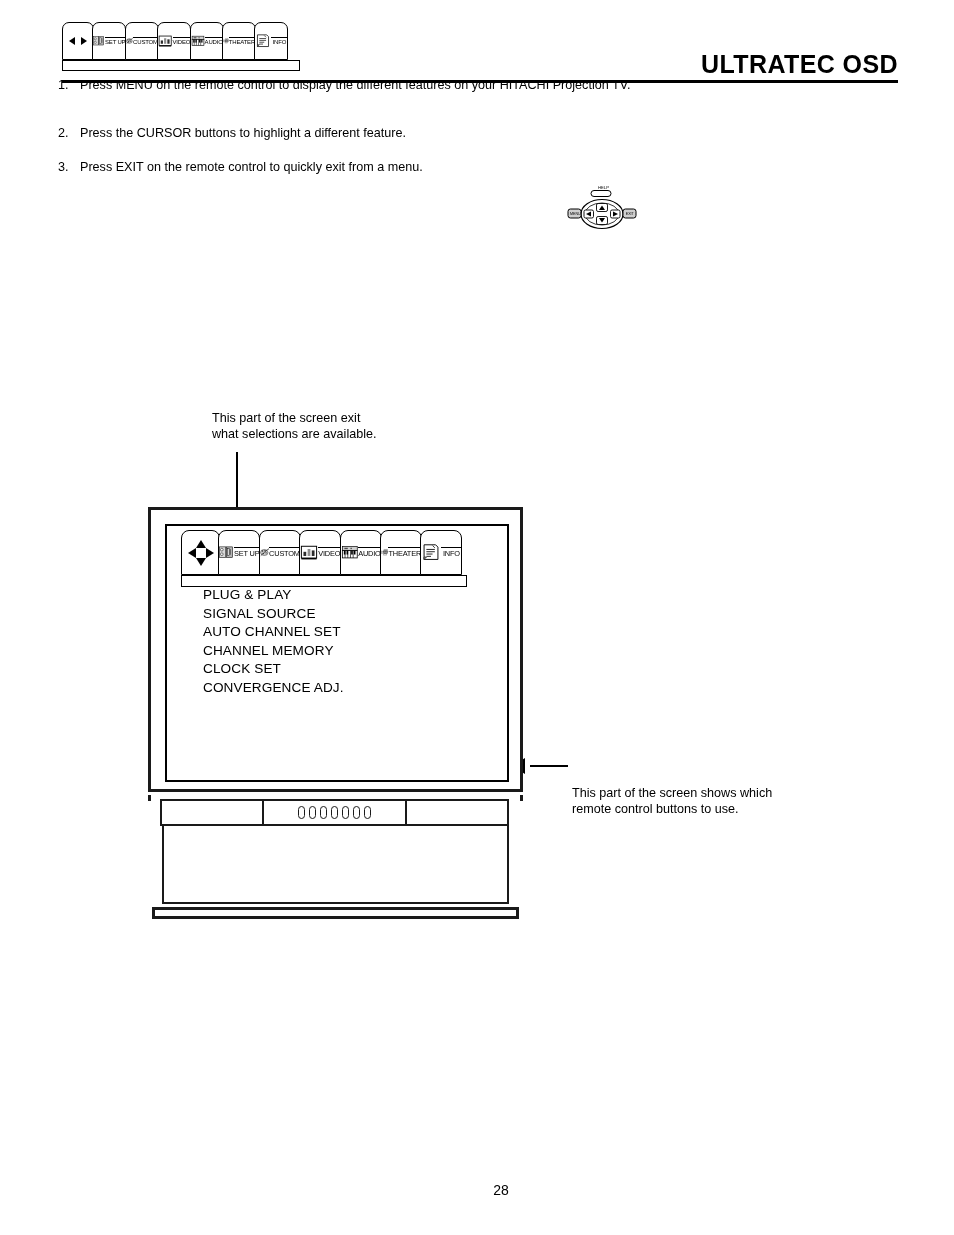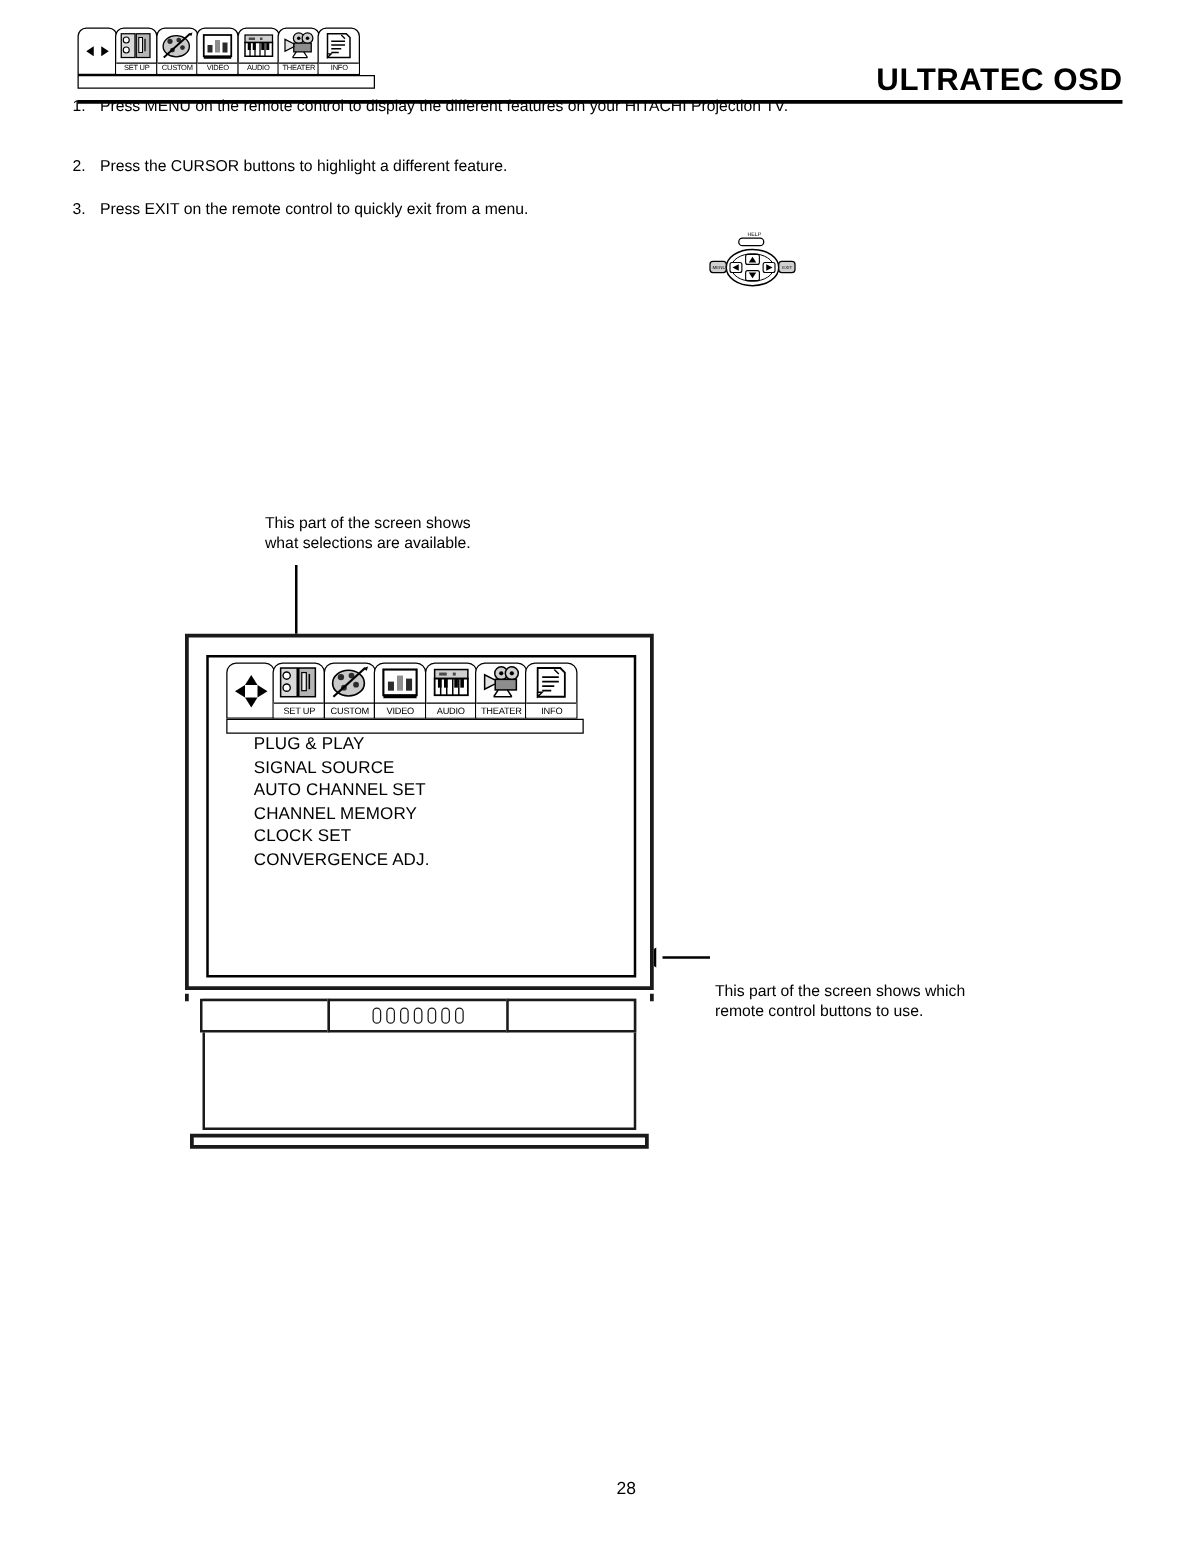--- a/index.html
+++ b/index.html
@@ -10,21 +10,21 @@
   }
 
   
   #header-tabbar{
     position:absolute;left:62px;top:22px;width:238px;height:48px;
   }
   .tabstrip{display:flex;align-items:flex-end;height:38px;}
   .tabchip{
     border:1.6px solid #000;border-radius:7px 7px 0 0;
     background:#fff;box-sizing:border-box;
-    display:flex;flex-direction:column;align-items:center;justify-content:flex-end;
+    display:flex;flex-direction:row;align-items:center;justify-content:flex-end;
     margin-right:-1.6px;position:relative;
   }
   .tabchip .glyph{
     display:flex;align-items:center;justify-content:center;
     overflow:hidden;
   }
   .tabchip .tlabel{
     font-size:6px;line-height:8px;letter-spacing:-0.2px;
     font-family:"Liberation Sans", sans-serif;
     white-space:nowrap;border-top:1.3px solid #000;width:100%;
@@ -287,21 +287,21 @@
 
     <rect x="2" y="27" width="13" height="9" rx="2.4" fill="#cfcfcf" stroke="#000" stroke-width="1"></rect>
     <text x="4" y="33.4" font-family="Liberation Sans, sans-serif" font-size="3.6" fill="#000">MENU</text>
 
     <rect x="57" y="27" width="13" height="9" rx="2.4" fill="#cfcfcf" stroke="#000" stroke-width="1"></rect>
     <text x="59.8" y="33.4" font-family="Liberation Sans, sans-serif" font-size="3.6" fill="#000">EXIT</text>
   </svg>
 </div>
 
 <div class="callout" style="left:212px;top:411px;">
-  <div>This part of the screen shows</div>
+  <div>This part of the screen exit</div>
   <div>what selections are available.</div>
 </div>
 <div id="leader-top"></div>
 <div id="leader-top-head"></div>
 
 <div class="callout" style="left:572px;top:786px;">
   <div>This part of the screen shows which</div>
   <div>remote control buttons to use.</div>
 </div>
 <div id="leader-right"></div>

